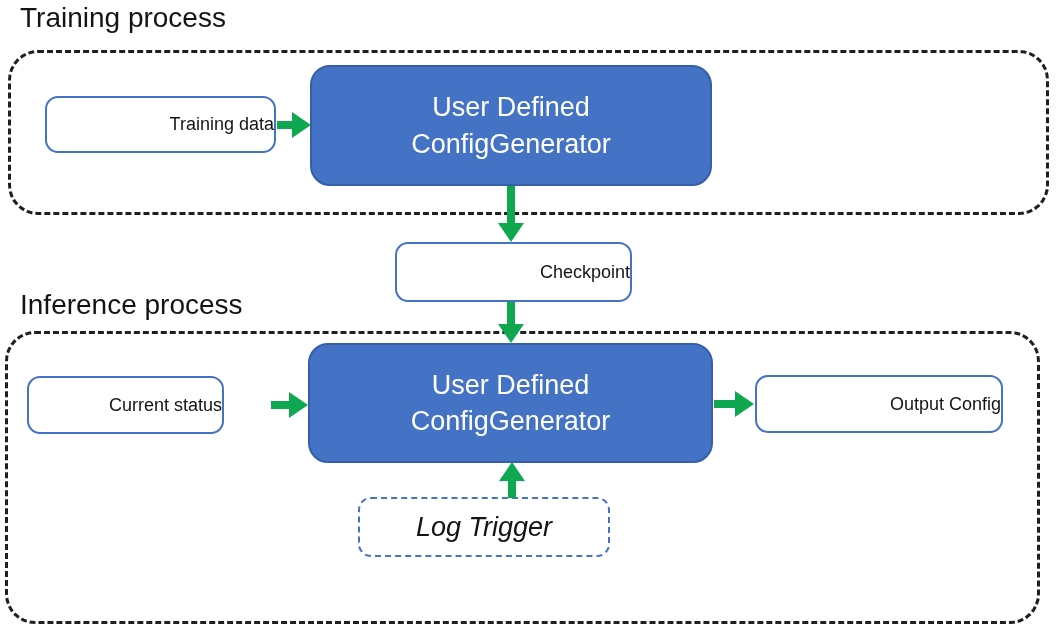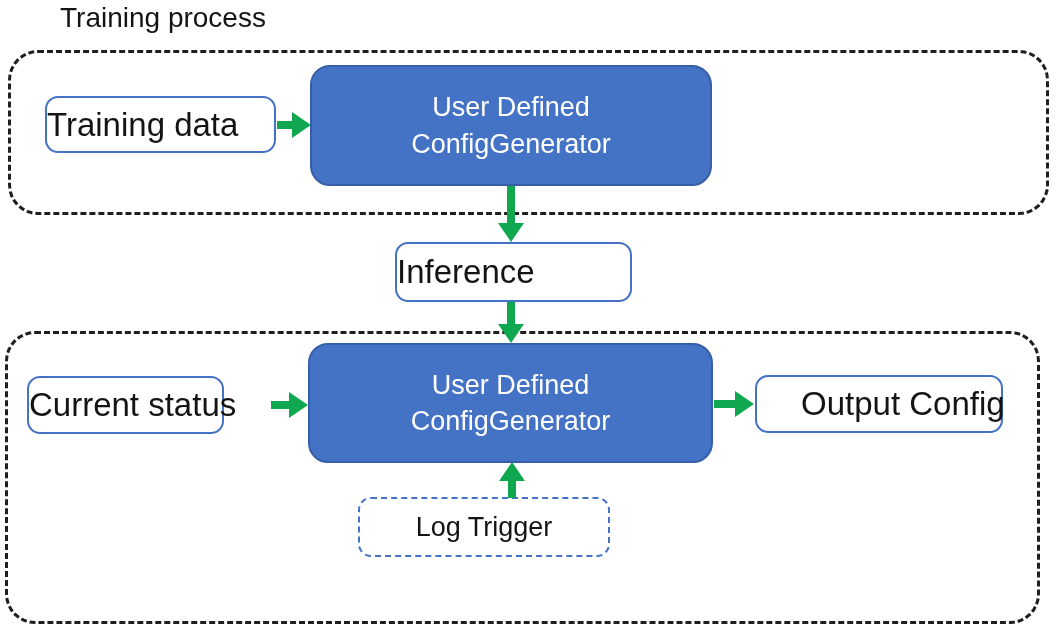--- a/index.html
+++ b/index.html
@@ -23,37 +23,36 @@
     height: 631px;
     background: var(--box-bg);
     overflow: hidden;
   }
   .section-label {
     position: absolute;
     font-size: 28px;
     color: var(--text-dark);
     white-space: nowrap;
     z-index: 2;
-    margin-left: 40px;
   }
   .dashed-container {
     position: absolute;
     border: 3px dashed var(--container-dash);
     border-radius: 30px;
     z-index: 1;
   }
   .white-box {
     position: absolute;
     background: var(--box-bg);
     border: 2.5px solid var(--outline-blue);
     border-radius: 13px;
     display: flex;
     align-items: center;
-    justify-content: flex-start;
-    font-size: 33px;
+    justify-content: flex-end;
+    font-size: 18px;
     color: var(--text-dark);
     z-index: 3;
     white-space: nowrap;
   }
   .blue-box {
     position: absolute;
     background: var(--blue-fill);
     border: 2.5px solid var(--blue-border);
     border-radius: 20px;
     display: flex;
@@ -70,20 +69,21 @@
     position: absolute;
     background: var(--box-bg);
     border: 2.5px dashed var(--outline-blue);
     border-radius: 13px;
     display: flex;
     align-items: center;
     justify-content: center;
     font-size: 27px;
     color: var(--text-dark);
     white-space: nowrap;
+    font-style: italic;
   }
   .arrow-h, .arrow-v { position: absolute; display: flex; z-index: 5; }
   .arrow-h { flex-direction: row; align-items: center; }
   .arrow-h .shaft { flex: 1; height: 8px; background: var(--arrow-green); }
   .arrow-h .head {
     width: 0; height: 0;
     border-top: 13px solid transparent;
     border-bottom: 13px solid transparent;
     border-left: 19px solid var(--arrow-green);
   }
@@ -124,28 +124,29 @@
     <span>User Defined</span>
     <span>ConfigGenerator</span>
   </div>
 
   <div class="arrow-v" style="left:498px; top:186px; width:26px; height:56px;">
     <div class="shaft"></div>
     <div class="head-down"></div>
   </div>
 
   <div class="white-box" style="left:395px; top:242px; width:237px; height:60px;">
-    <span>Inference</span>
+    <span>Checkpoint</span>
   </div>
 
   <div class="arrow-v" style="left:498px; top:302px; width:26px; height:41px;">
     <div class="shaft"></div>
     <div class="head-down"></div>
   </div>
 
+  <div class="section-label" style="left:20px; top:289px;">Inference process</div>
 
   <div class="dashed-container" style="left:5px; top:331px; width:1035px; height:293px;"></div>
 
   <div class="white-box" style="left:27px; top:376px; width:197px; height:58px;">
     <span>Current status</span>
   </div>
 
   <div class="arrow-h" style="left:271px; top:392px; width:37px; height:26px;">
     <div class="shaft"></div>
     <div class="head"></div>

